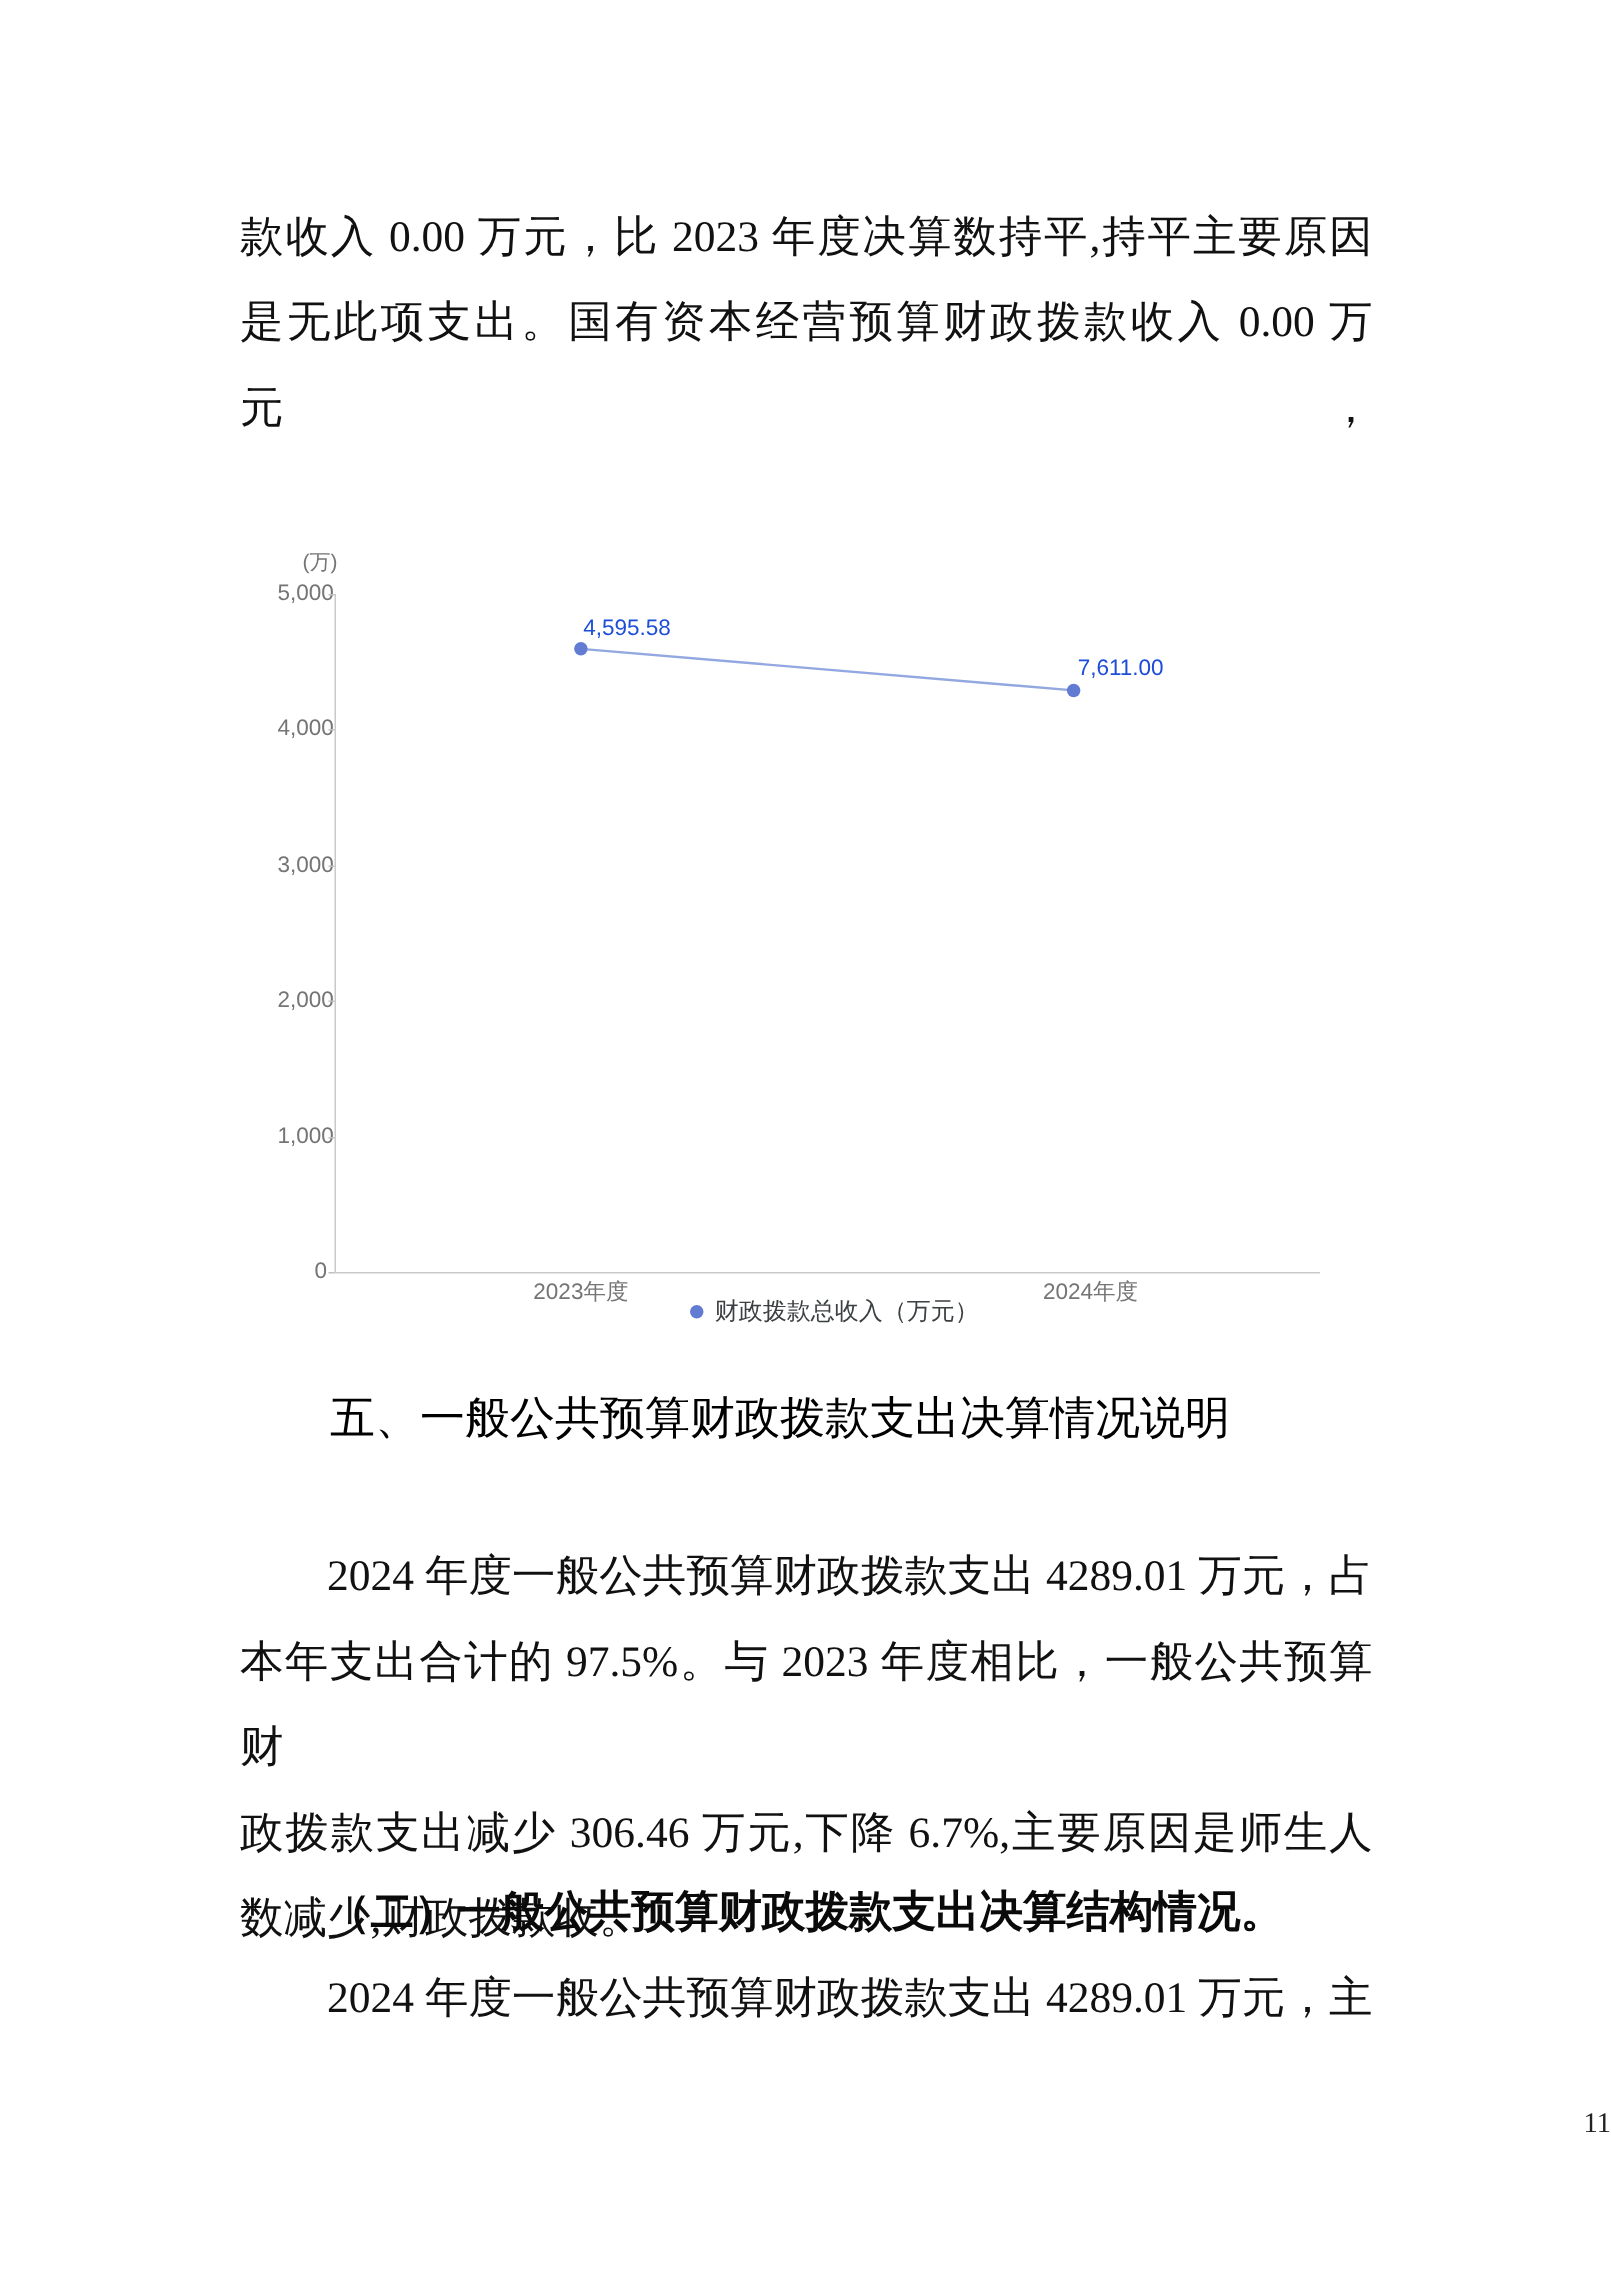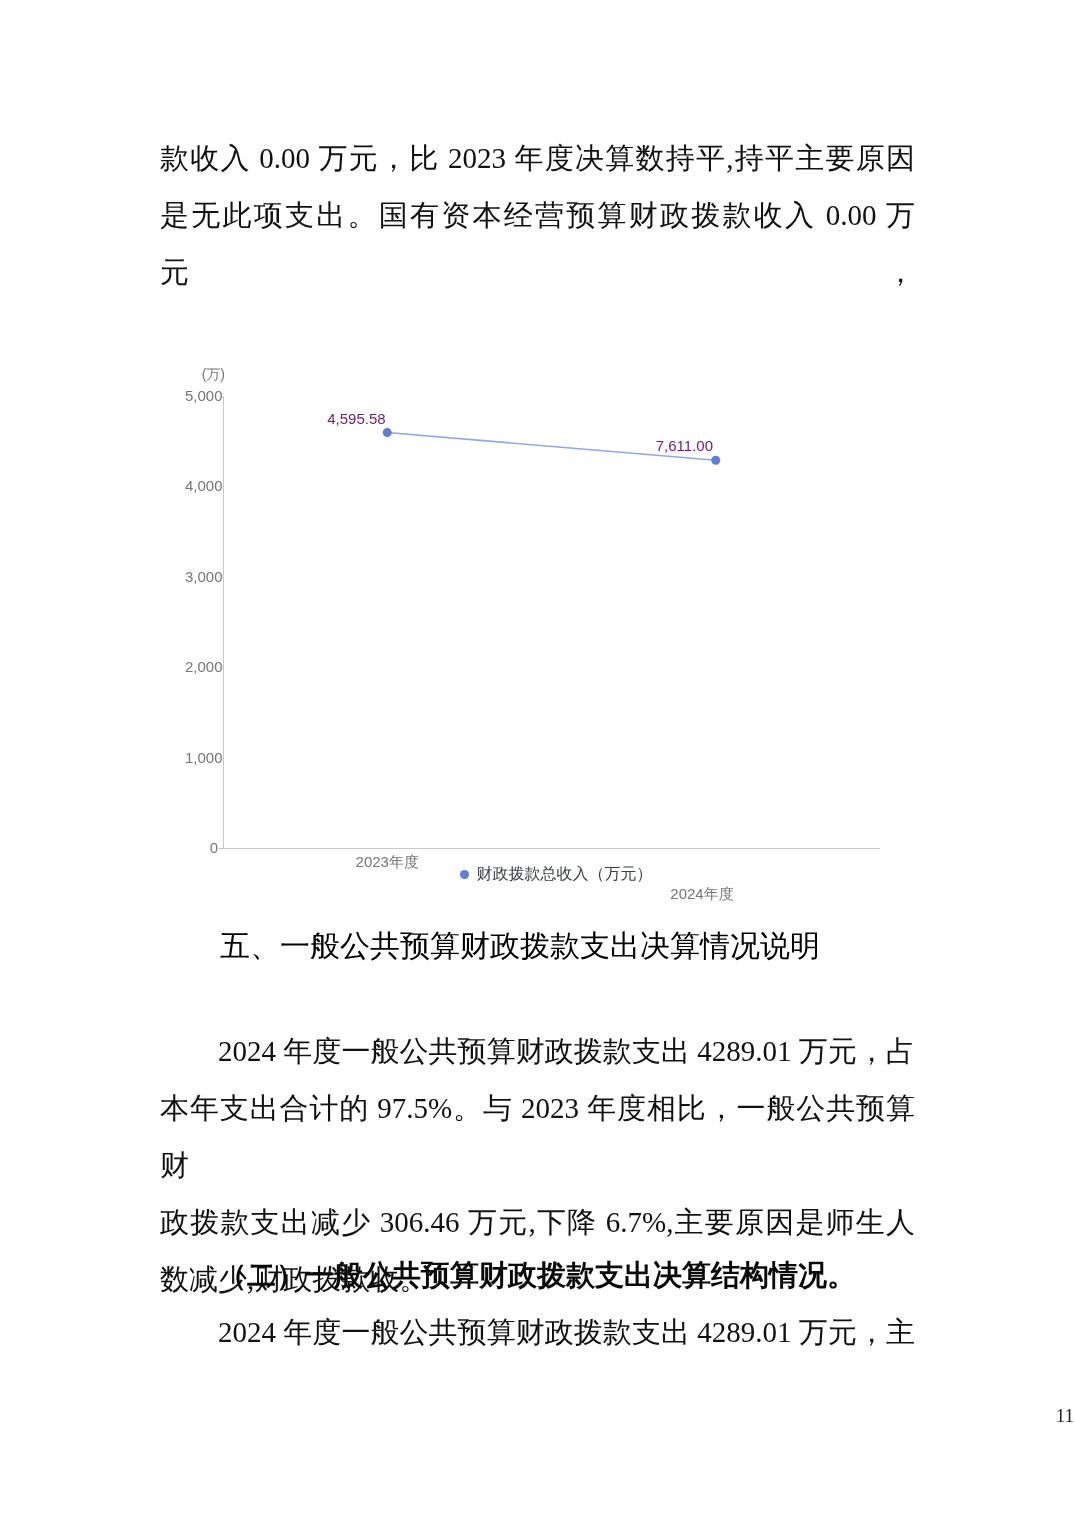--- a/index.html
+++ b/index.html
@@ -76,21 +76,21 @@
     position:absolute;left:0;width:33px;height:18px;
     font-size:15px;color:#757575;text-align:right;line-height:18px;
   }
   .ytick-mark{position:absolute;left:34px;width:4px;height:1px;background:#c0c0c0;}
   .xtick-label{
     position:absolute;width:120px;height:18px;top:491px;
     font-size:15px;color:#757575;text-align:center;line-height:18px;
   }
   .point-label{
     position:absolute;width:120px;height:18px;
-    font-size:15px;color:#701a75;text-align:left;line-height:18px;
+    font-size:15px;color:#1d4ed8;text-align:right;line-height:18px;
   }
   .plot-svg{position:absolute;left:0;top:0;}
   .legend{
     position:absolute;left:0;top:502px;width:100%;
     padding-left:42px;box-sizing:border-box;
     display:flex;align-items:center;justify-content:center;gap:8px;
   }
   .legend-dot{width:9px;height:9px;border-radius:50%;display:inline-block;}
   .legend-text{font-size:16px;color:#3c4043;}
 </style>
@@ -118,21 +118,21 @@
         <div class="ytick-mark" style="top: 214.8px;"></div>
         <div class="ytick-label" style="top: 296.2px;">2,000</div>
         <div class="ytick-mark" style="top: 305.2px;"></div>
         <div class="ytick-label" style="top: 386.6px;">1,000</div>
         <div class="ytick-mark" style="top: 395.6px;"></div>
         <div class="ytick-label" style="top: 477px;">0</div>
         <div class="ytick-mark" style="top: 486px;"></div>
       </div>
     <div>
         <div class="xtick-label" style="left: 142.25px;">2023年度</div>
-        <div class="xtick-label" style="left: 457px; margin-top: 32px;">2024年度</div>
+        <div class="xtick-label" style="left: 482px;">2024年度</div>
       </div>
     <div>
         <div class="point-label" style="left: 142.25px; top: 47.5596px;">4,595.58</div>
         <div class="point-label" style="left: 470.75px; top: 75.2663px;">7,611.00</div>
       </div>
     <svg class="plot-svg" width="700" height="545">
         <polyline points="202.25,70.55956800000001 530.75,98.26626399999998" fill="none" stroke="#93a7e0" stroke-width="1.6"></polyline>
         <circle cx="202.25" cy="70.55956800000001" r="4.5" fill="#617cd2"></circle>
         <circle cx="530.75" cy="98.26626399999998" r="4.5" fill="#617cd2"></circle>
       </svg>

